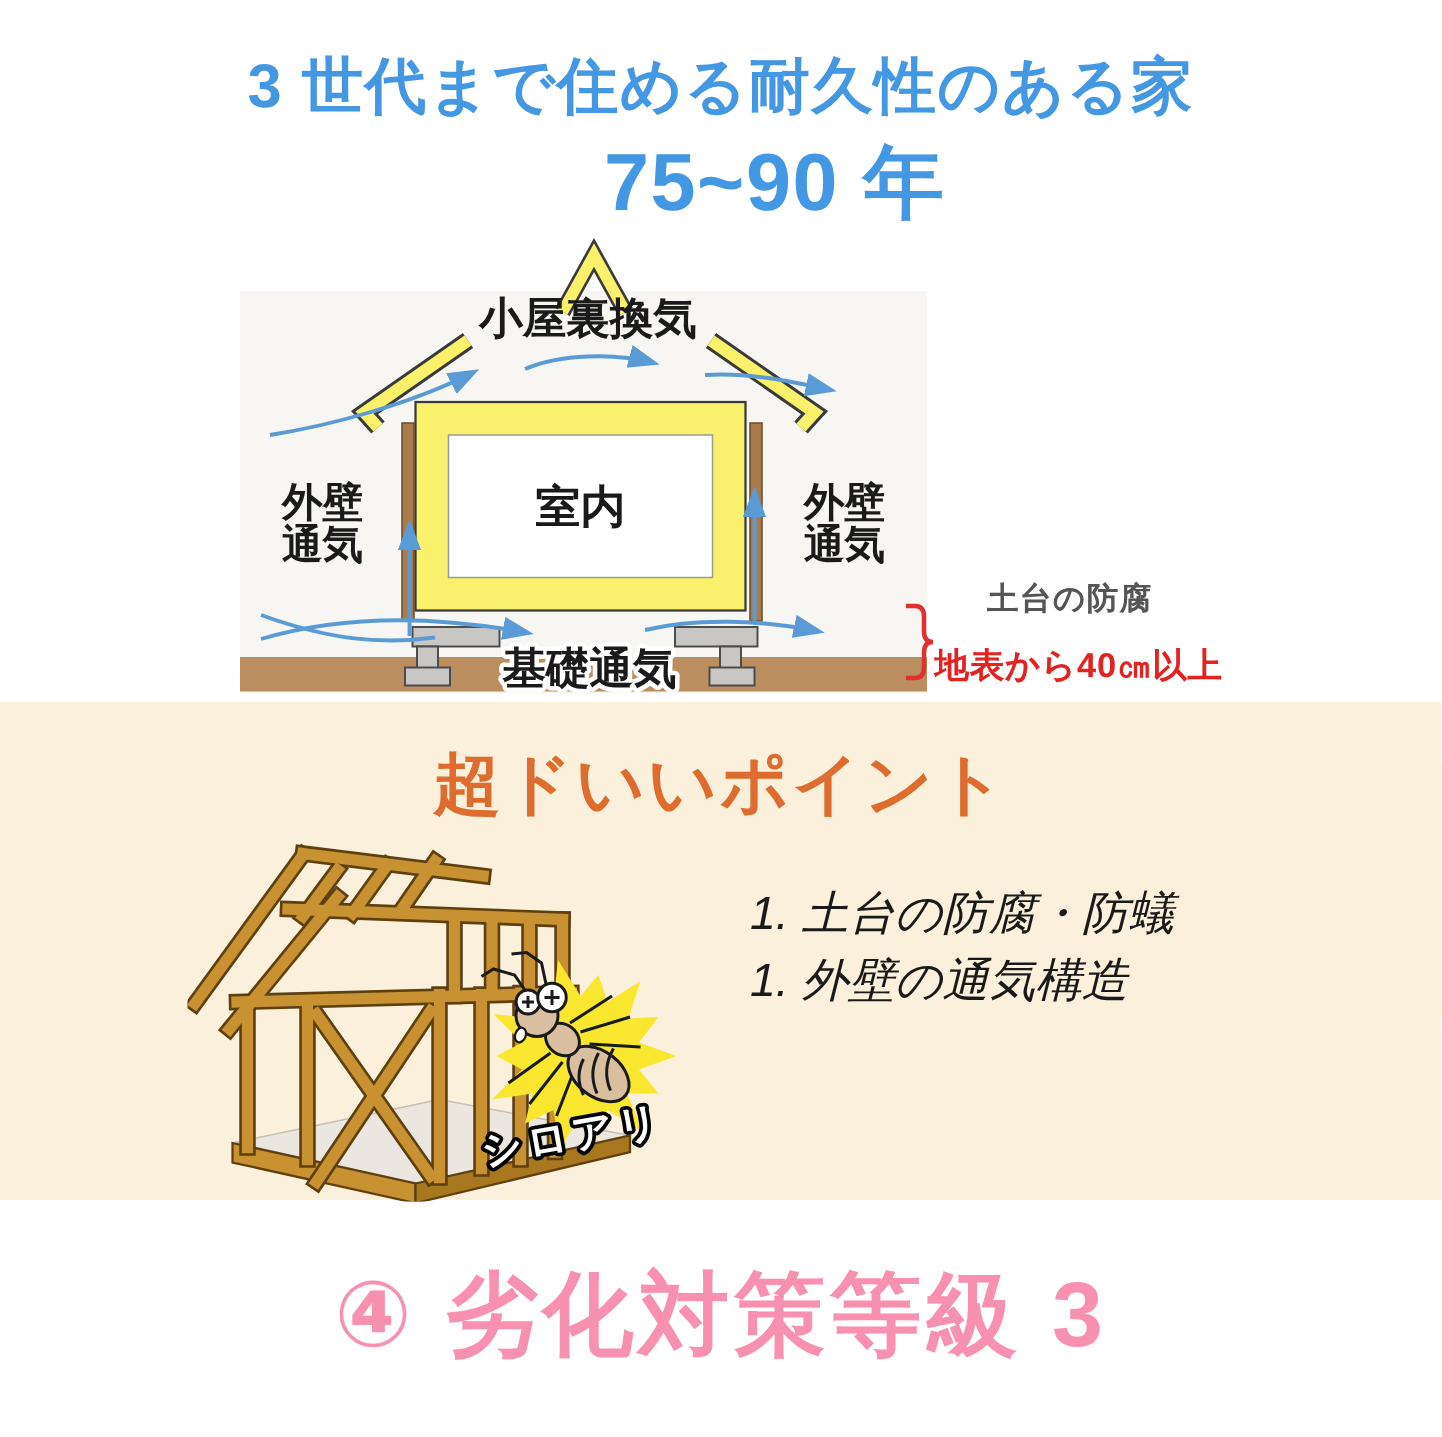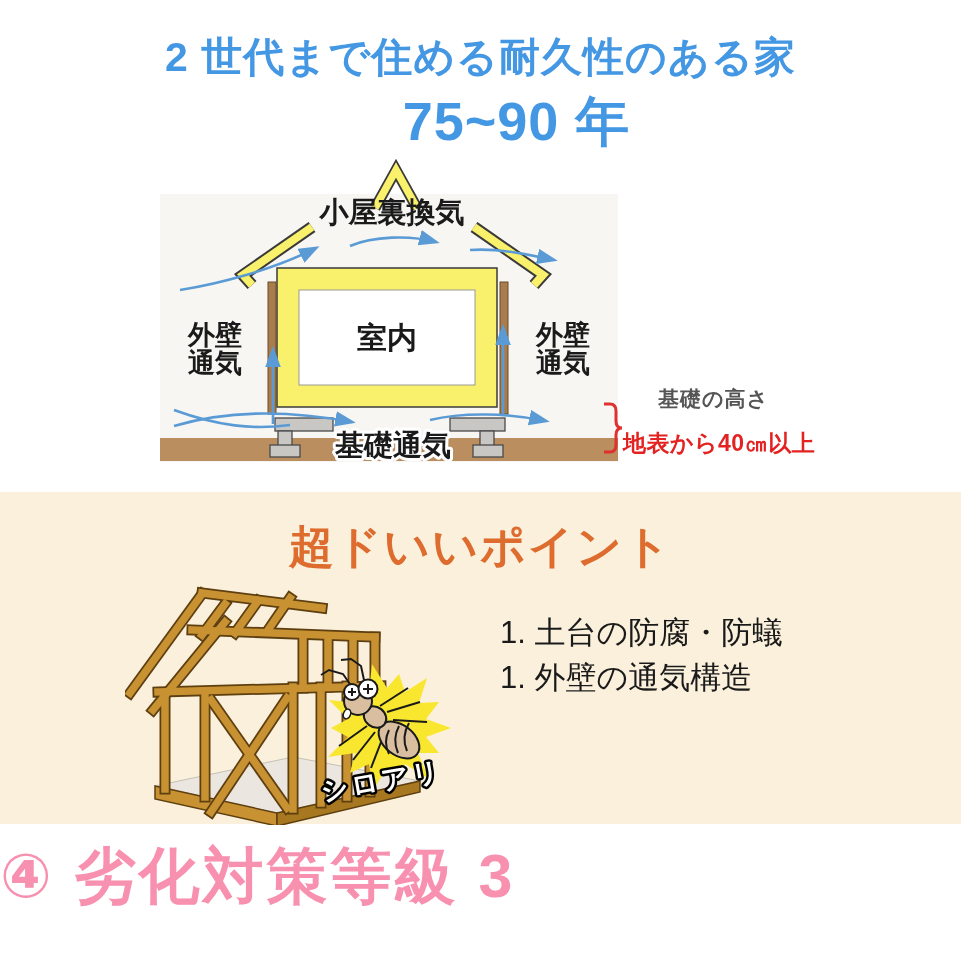--- a/index.html
+++ b/index.html
@@ -4,33 +4,33 @@
 <style>
   html,body{margin:0;padding:0;}
   body{font-family:"Liberation Sans","DejaVu Sans",sans-serif;}
   .page{position:relative;width:961px;height:958px;background:#ffffff;overflow:hidden;}
   .title-line{position:absolute;left:0;width:961px;text-align:center;font-weight:800;color:#4497E3;letter-spacing:1px;}
   .title-1{top:30px;font-size:41px;}
   .title-2{top:86px;font-size:54px;padding-left:36px;}
   .house-svg{position:absolute;left:158px;top:158px;width:470px;height:310px;}
   .note-title{position:absolute;left:658px;top:385px;font-size:21px;font-weight:700;color:#555555;letter-spacing:1px;}
   .note-value{position:absolute;left:623px;top:428px;font-size:23px;font-weight:700;color:#E32222;letter-spacing:0.5px;}
-  .points-section{position:absolute;left:0;top:492px;width:961px;height:332px;background:#FAF0DC;}
+  .points-section{position:absolute;left:0;top:468px;width:961px;height:332px;background:#FAF0DC;}
   .points-title{position:absolute;left:0;top:25px;width:961px;text-align:center;font-size:45px;font-weight:800;color:#DD6C2E;letter-spacing:2px;}
-  .points-list{position:absolute;left:500px;top:118px;font-size:31px;font-weight:400;color:#1A1A1A;line-height:45px;}
+  .points-list{position:absolute;left:500px;top:118px;font-size:31px;font-weight:400;color:#1A1A1A;line-height:45px;font-style:italic;}
   .frame-svg{position:absolute;left:125px;top:88px;width:330px;height:245px;}
-  .grade{position:absolute;left:0;top:836px;width:961px;text-align:left;font-size:61px;font-weight:800;color:#F890B0;letter-spacing:3px;}
+  .grade{position:absolute;left:0;top:836px;width:961px;text-align:center;font-size:61px;font-weight:800;color:#F890B0;letter-spacing:3px;}
   svg text{font-family:"Liberation Sans","DejaVu Sans",sans-serif;}
 </style>
 </head>
 <body>
 
 <div class="page">
 
-  <div class="title-line title-1">2 世代まで住める耐久性のある家</div>
+  <div class="title-line title-1">3 世代まで住める耐久性のある家</div>
   <div class="title-line title-2">75~90 年</div>
 
   <svg class="house-svg" viewBox="0 0 470 310">
     <defs>
       <marker id="ah" markerWidth="9" markerHeight="8" refX="6.5" refY="3" orient="auto">
           <path d="M0,0 L8,3 L0,6 z" fill="#5B9BD5"></path>
         </marker>
     </defs>
     <rect x="2" y="36" width="458" height="268" fill="#F7F6F3"></rect>
 
@@ -79,21 +79,21 @@
 
     <text x="234" y="64" font-size="29" font-weight="700" fill="#1A1A1A" text-anchor="middle">小屋裏換気</text>
     <text x="229" y="190" font-size="30" font-weight="700" fill="#1A1A1A" text-anchor="middle">室内</text>
     <text x="57" y="186" font-size="27" font-weight="700" fill="#1A1A1A" text-anchor="middle">外壁</text>
     <text x="57" y="214" font-size="27" font-weight="700" fill="#1A1A1A" text-anchor="middle">通気</text>
     <text x="405" y="186" font-size="27" font-weight="700" fill="#1A1A1A" text-anchor="middle">外壁</text>
     <text x="405" y="214" font-size="27" font-weight="700" fill="#1A1A1A" text-anchor="middle">通気</text>
     <text x="235" y="297" font-size="29" font-weight="700" fill="#1A1A1A" text-anchor="middle" stroke="#FFFFFF" stroke-width="6" paint-order="stroke" stroke-linejoin="round">基礎通気</text>
   </svg>
 
-  <div class="note-title">基礎の高さ</div>
+  <div class="note-title">土台の防腐</div>
   <div class="note-value">地表から40㎝以上</div>
 
   <div class="points-section">
     <div class="points-title">超ドいいポイント</div>
 
     <svg class="frame-svg" viewBox="0 0 330 245">
 
       <g>
         <polygon points="30,206 152,233 295,201 168,177" fill="#EBE7E0" stroke="#C5BFB4" stroke-width="1"></polygon>
         <polygon points="30,206 152,233 152,246 30,219" fill="#C89232" stroke="#5E3F10" stroke-width="1.5"></polygon>

